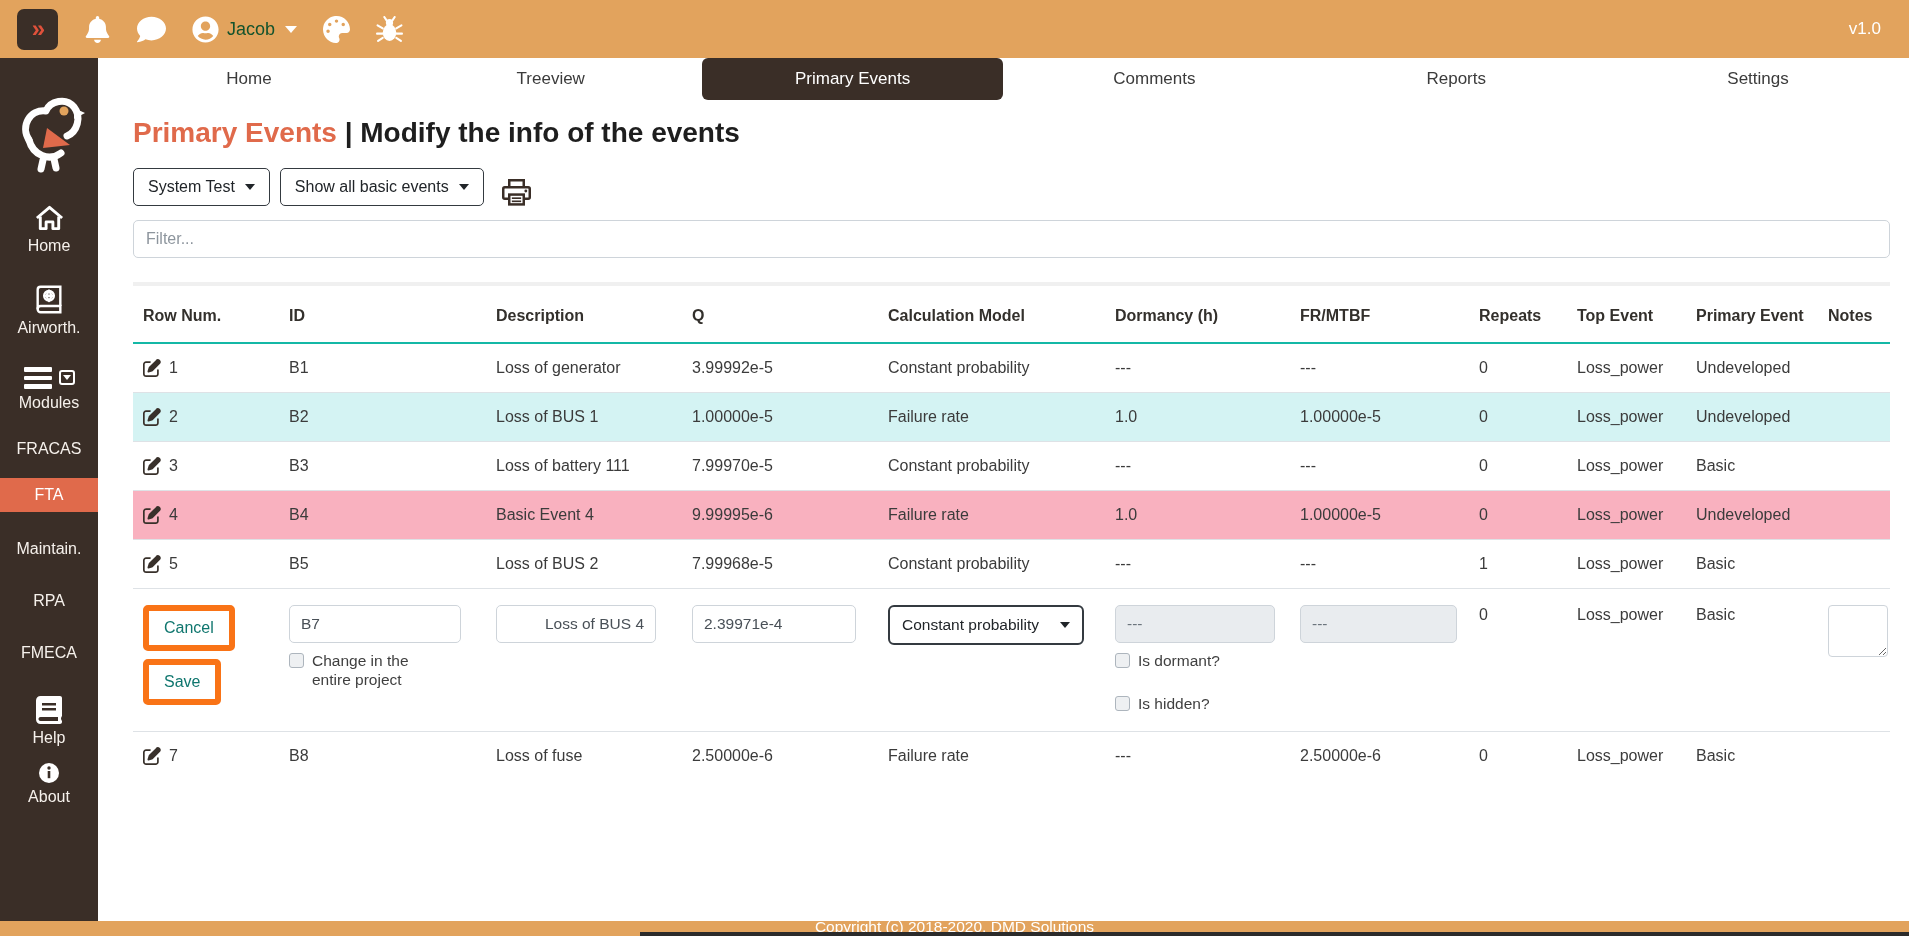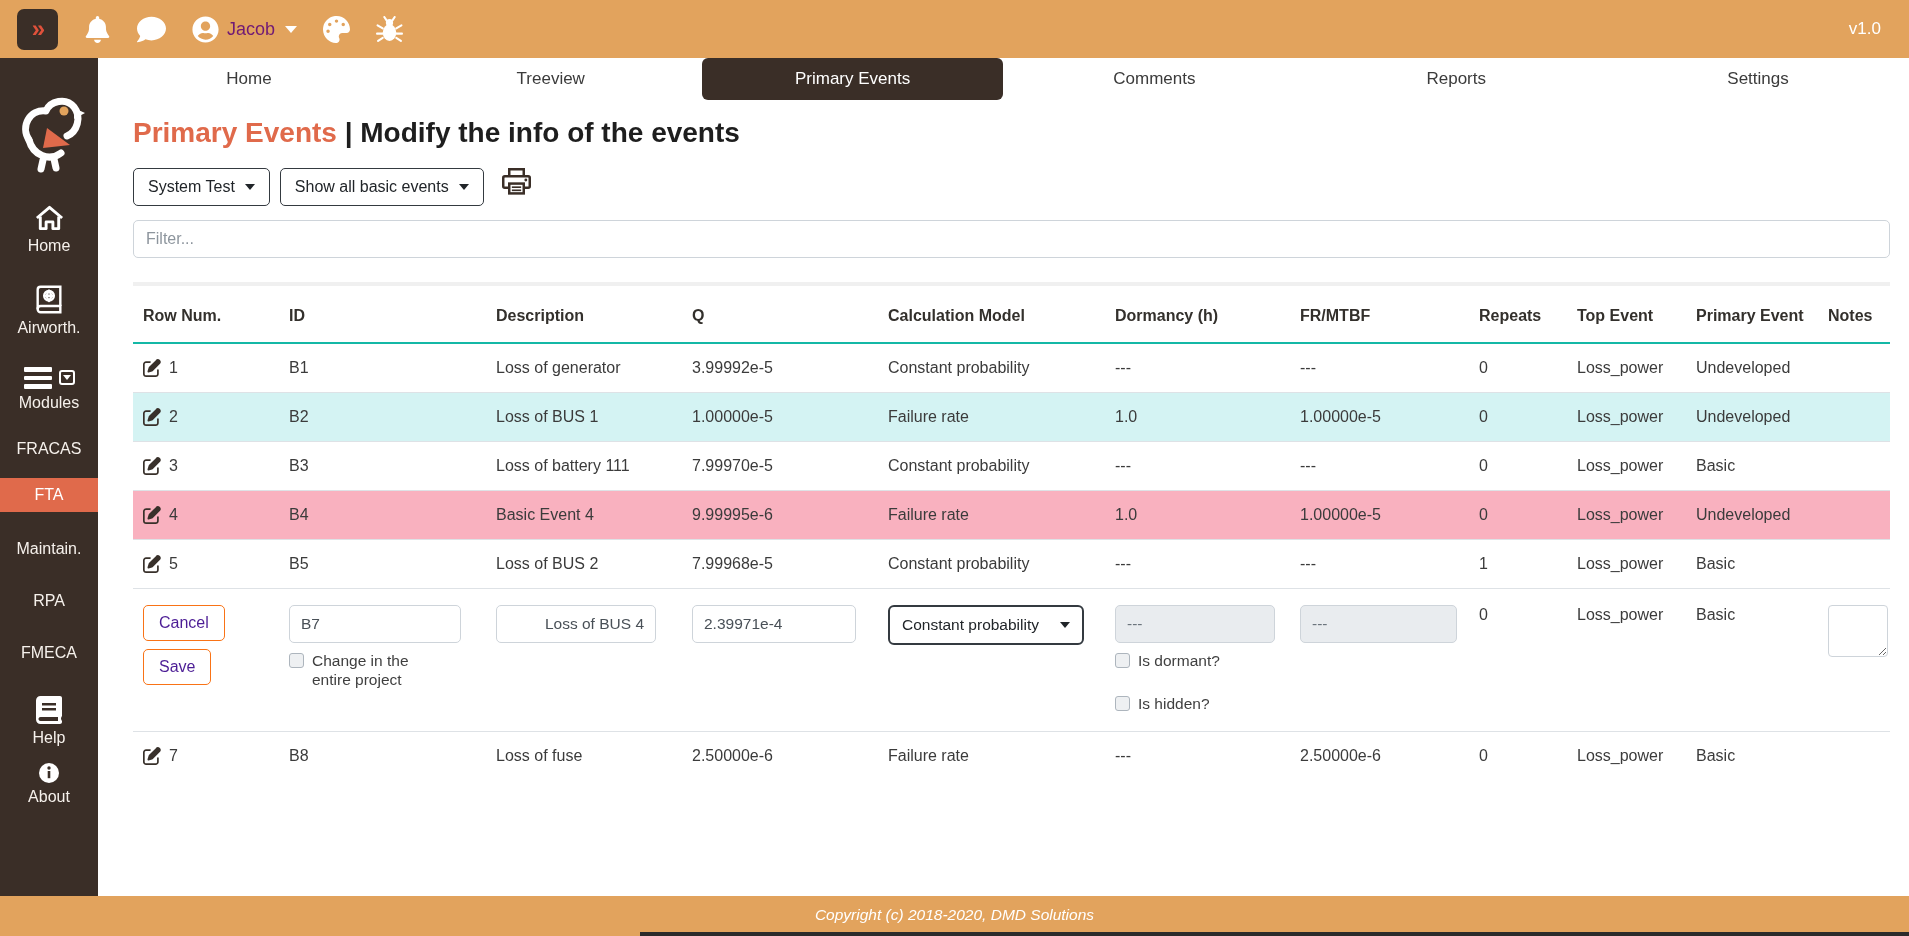--- a/index.html
+++ b/index.html
@@ -7,21 +7,21 @@
     font-family:"Liberation Sans","DejaVu Sans",sans-serif; background:#fff; color:#3e3a36; }
   .app { width:1909px; height:936px; display:flex; flex-direction:column; position:relative; }
 
   
   .topbar { height:58px; background:#E2A35D; display:flex; align-items:center; gap:26px; padding:0 28px 0 17px; flex:none; }
   .expand-btn { width:41px; height:41px; background:#3A2E27; border:none; border-radius:7px; cursor:pointer;
     display:flex; align-items:center; justify-content:center; padding:0; }
   .expand-btn span { color:#E0513B; font-size:24px; font-weight:bold; line-height:1; letter-spacing:-2px; }
   .tb-icon { display:flex; align-items:center; cursor:pointer; }
   .user-menu { display:flex; align-items:center; gap:8px; cursor:pointer; }
-  .user-menu .uname { color:#701a75; font-size:18px; }
+  .user-menu .uname { color:#14532d; font-size:18px; }
   .caret-white { width:0; height:0; border-left:6px solid transparent; border-right:6px solid transparent; border-top:7px solid #fff; margin-left:2px; }
   .version { margin-left:auto; color:#fff; font-size:17px; }
 
   
   .shell { display:flex; flex:1; min-height:0; }
 
   
   .sidebar { width:98px; background:#3A2E27; flex:none; display:flex; flex-direction:column; align-items:center; }
   .logo { margin-top:30px; }
   .side-item { display:flex; flex-direction:column; align-items:center; gap:5px; color:#F6F1EC; font-size:16px;
@@ -37,21 +37,21 @@
 
   
   .main { flex:1; background:#fff; min-width:0; }
   .tabs { display:flex; height:42px; }
   .tab { flex:1; display:flex; align-items:center; justify-content:center; font-size:17px; color:#3b3b3b; cursor:pointer; }
   .tab.active { background:#3A2E27; color:#fff; border-radius:6px; }
 
   .page-title { margin:16px 0 0 35px; font-size:28px; line-height:34px; font-weight:600; color:#1e1e1e; }
   .page-title .accent { color:#E06A4B; font-weight:800; }
 
-  .toolbar { display:flex; align-items:flex-start; gap:10px; margin:18px 0 0 35px; }
+  .toolbar { display:flex; align-items:flex-end; gap:10px; margin:18px 0 0 35px; }
   .sel-btn { display:flex; align-items:center; gap:10px; background:#fff; border:1px solid #343a40; border-radius:5px;
     padding:9px 14px; font-size:16px; color:#212529; cursor:pointer; font-family:inherit; }
   .caret-dark { width:0;height:0;border-left:5px solid transparent;border-right:5px solid transparent;border-top:6px solid #212529; }
   .print-btn { background:none; border:none; margin-left:8px; cursor:pointer; padding:0; display:flex; }
 
   .filter-input { display:block; margin:14px 0 0 35px; width:1757px; height:38px; border:1px solid #ced4da; border-radius:5px;
     padding:0 12px; font-size:16px; color:#495057; font-family:inherit; }
   .filter-input::placeholder { color:#8d959d; }
 
   
@@ -63,40 +63,40 @@
     overflow:hidden; white-space:nowrap; }
   .events-table tbody tr:first-child td { border-top:none; }
   tr.row-cyan td { background:#D4F3F3; }
   tr.row-pink td { background:#F9B1BF; }
   .rownum-cell { display:flex; align-items:center; gap:8px; }
   .edit-ic { display:flex; cursor:pointer; }
 
   
   tr.edit-row td { vertical-align:top; padding-top:16px; padding-bottom:18px; white-space:normal; }
   .stack { display:flex; flex-direction:column; align-items:flex-start; gap:8px; }
-  .btn-plain { background:#fff; border:1px solid #f97316; border-radius:5px; padding:8px 15px; font-size:16px;
-    color:#4c1d95; cursor:pointer; font-family:inherit; }
+  .btn-plain { background:#fff; border:6px solid #f97316; border-radius:5px; padding:8px 15px; font-size:16px;
+    color:#0f766e; cursor:pointer; font-family:inherit; }
   .cell-input { height:38px; border:1px solid #ced4da; border-radius:5px; padding:0 11px; font-size:15.5px;
     color:#495057; width:100%; font-family:inherit; }
   .cell-input:disabled { background:#e9ecef; color:#6c757d; }
   .w-id { width:172px; } .w-desc { width:160px;text-align:right; } .w-q { width:164px; } .w-dorm { width:160px; } .w-fr { width:157px; }
   .select-btn { display:flex; align-items:center; justify-content:space-between; gap:8px; width:196px; height:40px;
     background:#fff; border:2px solid #343a40; border-radius:6px; padding:0 12px; font-size:15.5px; color:#212529;
     cursor:pointer; font-family:inherit; }
   .chk-row { display:flex; align-items:flex-start; gap:8px; font-size:15.5px; color:#3f3f3f; line-height:19px; cursor:pointer; }
   .chk-row input { appearance:none; -webkit-appearance:none; width:15px; height:15px; border:1px solid #adb5bd;
     border-radius:3px; background:#eef0f2; margin:2px 0 0 0; flex:none; }
   .chk-wrap { max-width:150px; }
   .gap-lg { margin-top:16px; }
   .notes-area { width:60px; height:52px; border:1px solid #ced4da; border-radius:4px; resize:both; font-family:inherit; }
   .plain-val { padding-top:10px; }
 
   
-  .footer { height:40px; background:#E2A35D; flex:none; display:flex; align-items:center; justify-content:center;
-    color:#fff; font-size:15.5px; padding-bottom:3px;font-style:italic; }
+  .footer { height:15px; background:#E2A35D; flex:none; display:flex; align-items:center; justify-content:center;
+    color:#fff; font-size:15.5px; padding-bottom:3px; }
   .bottom-strip { position:absolute; left:640px; right:0; bottom:0; height:4px; background:#2b2b2b; }
 
   svg { display:block; }
 </style>
 </head>
 <body>
 
 <div class="app">
 
   <header class="topbar">

